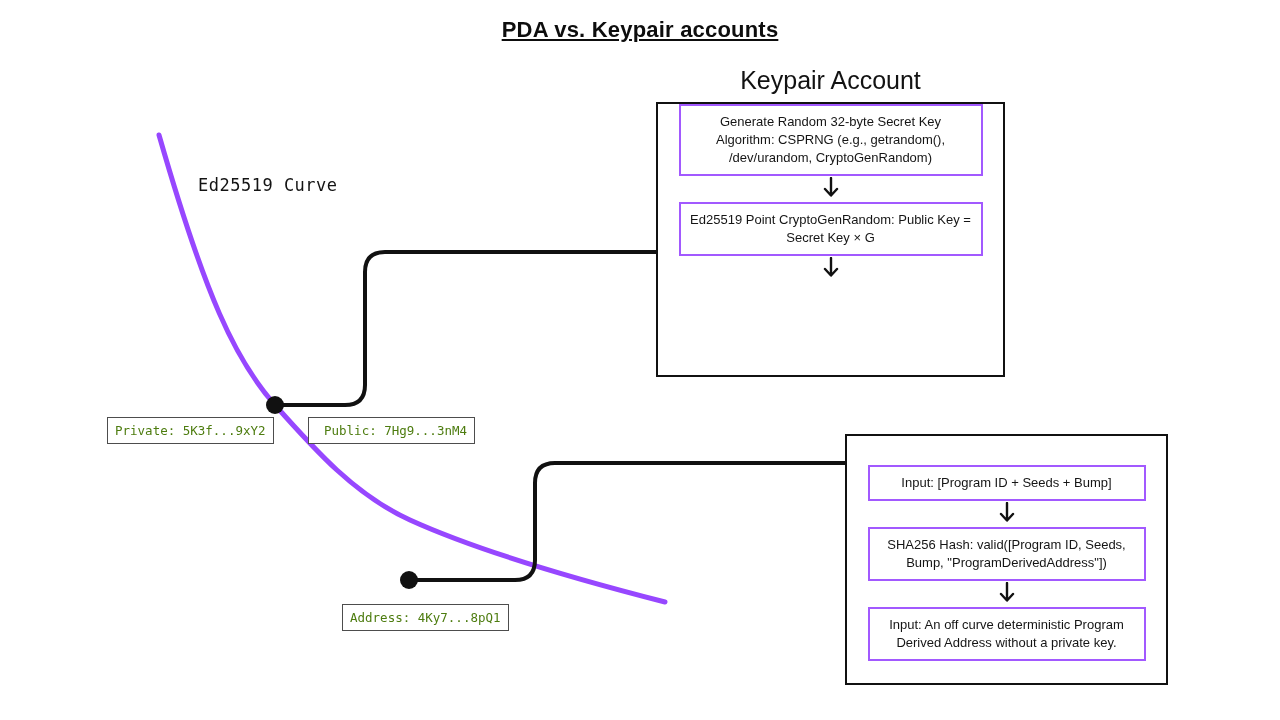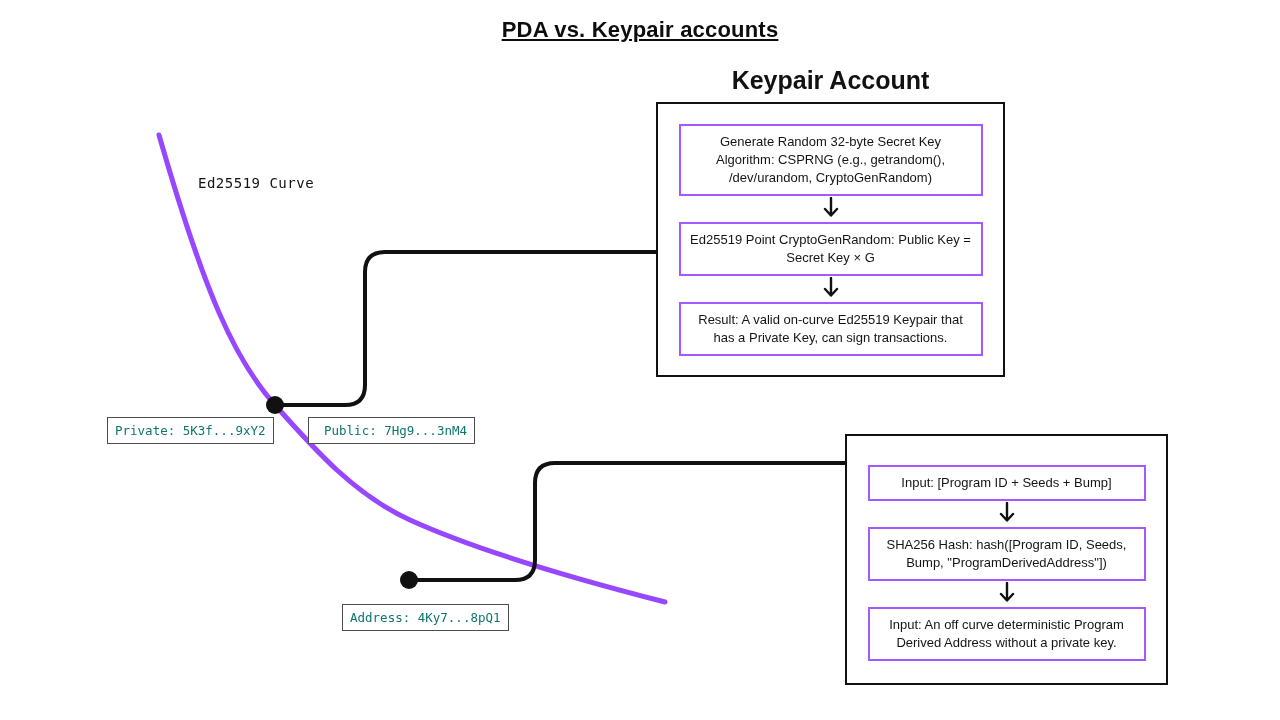--- a/index.html
+++ b/index.html
@@ -13,37 +13,37 @@
     text-align: center; font-size: 22px; font-weight: 700; letter-spacing: .2px;
     color: #0d0d0d;
     text-decoration: underline;
   }
 
   svg.layer { position: absolute; left: 0; top: 0; width: 1280px; height: 720px; }
 
   .curve-label {
     position: absolute; left: 198px; top: 175px;
     font-family: "DejaVu Sans Mono", monospace;
-    font-size: 14px; color: #131313; letter-spacing: .5px;
+    font-size: 17px; color: #131313; letter-spacing: .5px;
     white-space: nowrap;
   }
 
   .panel-heading {
     position: absolute; text-align: center;
     font-size: 25px; font-weight: 500; color: #121212; white-space: nowrap;
   }
-  .panel-heading.kp  { left: 656px; top: 66px;  width: 349px; font-weight: bold; }
+  .panel-heading.kp  { left: 656px; top: 66px;  width: 349px; }
   .panel-heading.pda { left: 845px; top: 399px; width: 323px; }
 
   .panel {
     position: absolute; background: #ffffff;
     border: 2px solid #111111;
     display: flex; flex-direction: column; align-items: center;
   }
-  .panel.kp  { left: 656px; top: 102px; width: 349px; height: 275px; padding-top: 20px; }
+  .panel.kp  { left: 656px; top: 102px; width: 349px; height: 275px; }
   .panel.pda { left: 845px; top: 434px; width: 323px; height: 251px; padding-top: 29px; }
 
   .step {
     background: #ffffff;
     border: 2px solid #A259FF;
     padding: 7px 8px;
     font-size: 13px; line-height: 18px; text-align: center;
     color: #151515;
     white-space: pre-line;
   }
@@ -51,21 +51,21 @@
   .panel.pda .step { width: 278px; }
 
   .flow-arrow { height: 26px; display: flex; align-items: center; justify-content: center; }
 
   .tag {
     position: absolute; background: #ffffff;
     border: 1px solid #4d4d4d;
     padding: 5px 7px;
     font-family: "DejaVu Sans Mono", monospace;
     font-size: 12.5px; line-height: 15px;
-    color: #0f766e; white-space: nowrap;
+    color: #4d7c0f; white-space: nowrap;
   }
   .tag.private { left: 107px; top: 417px; }
   .tag.public  { left: 308px; top: 417px; padding-left: 15px; }
   .tag.address { left: 321px; top: 604px; margin-left: 21px; }
 </style>
 </head>
 <body>
 
 <div class="canvas">
 
@@ -91,32 +91,30 @@
           <path d="M8 1 V17.5 M2 12 L8 18.5 L14 12" fill="none" stroke="#111111" stroke-width="2.4" stroke-linecap="round" stroke-linejoin="round"></path>
         </svg>
     </div>
     <div class="step">Ed25519 Point CryptoGenRandom: Public Key =
 Secret Key × G</div>
     <div class="flow-arrow">
       <svg width="16" height="24" viewBox="0 0 16 24">
           <path d="M8 1 V17.5 M2 12 L8 18.5 L14 12" fill="none" stroke="#111111" stroke-width="2.4" stroke-linecap="round" stroke-linejoin="round"></path>
         </svg>
     </div>
-    <div class="step">Result: A valid on-curve Ed25519 Keypair that
-has a Private Key, can sign transactions.</div>
   </div>
 
   <div class="panel pda">
     <div class="step">Input: [Program ID + Seeds + Bump]</div>
     <div class="flow-arrow">
       <svg width="16" height="24" viewBox="0 0 16 24">
           <path d="M8 1 V17.5 M2 12 L8 18.5 L14 12" fill="none" stroke="#111111" stroke-width="2.4" stroke-linecap="round" stroke-linejoin="round"></path>
         </svg>
     </div>
-    <div class="step">SHA256 Hash: hash([Program ID, Seeds,
+    <div class="step">SHA256 Hash: valid([Program ID, Seeds,
 Bump, "ProgramDerivedAddress"])</div>
     <div class="flow-arrow">
       <svg width="16" height="24" viewBox="0 0 16 24">
           <path d="M8 1 V17.5 M2 12 L8 18.5 L14 12" fill="none" stroke="#111111" stroke-width="2.4" stroke-linecap="round" stroke-linejoin="round"></path>
         </svg>
     </div>
     <div class="step">Input: An off curve deterministic Program
 Derived Address without a private key.</div>
   </div>
 

